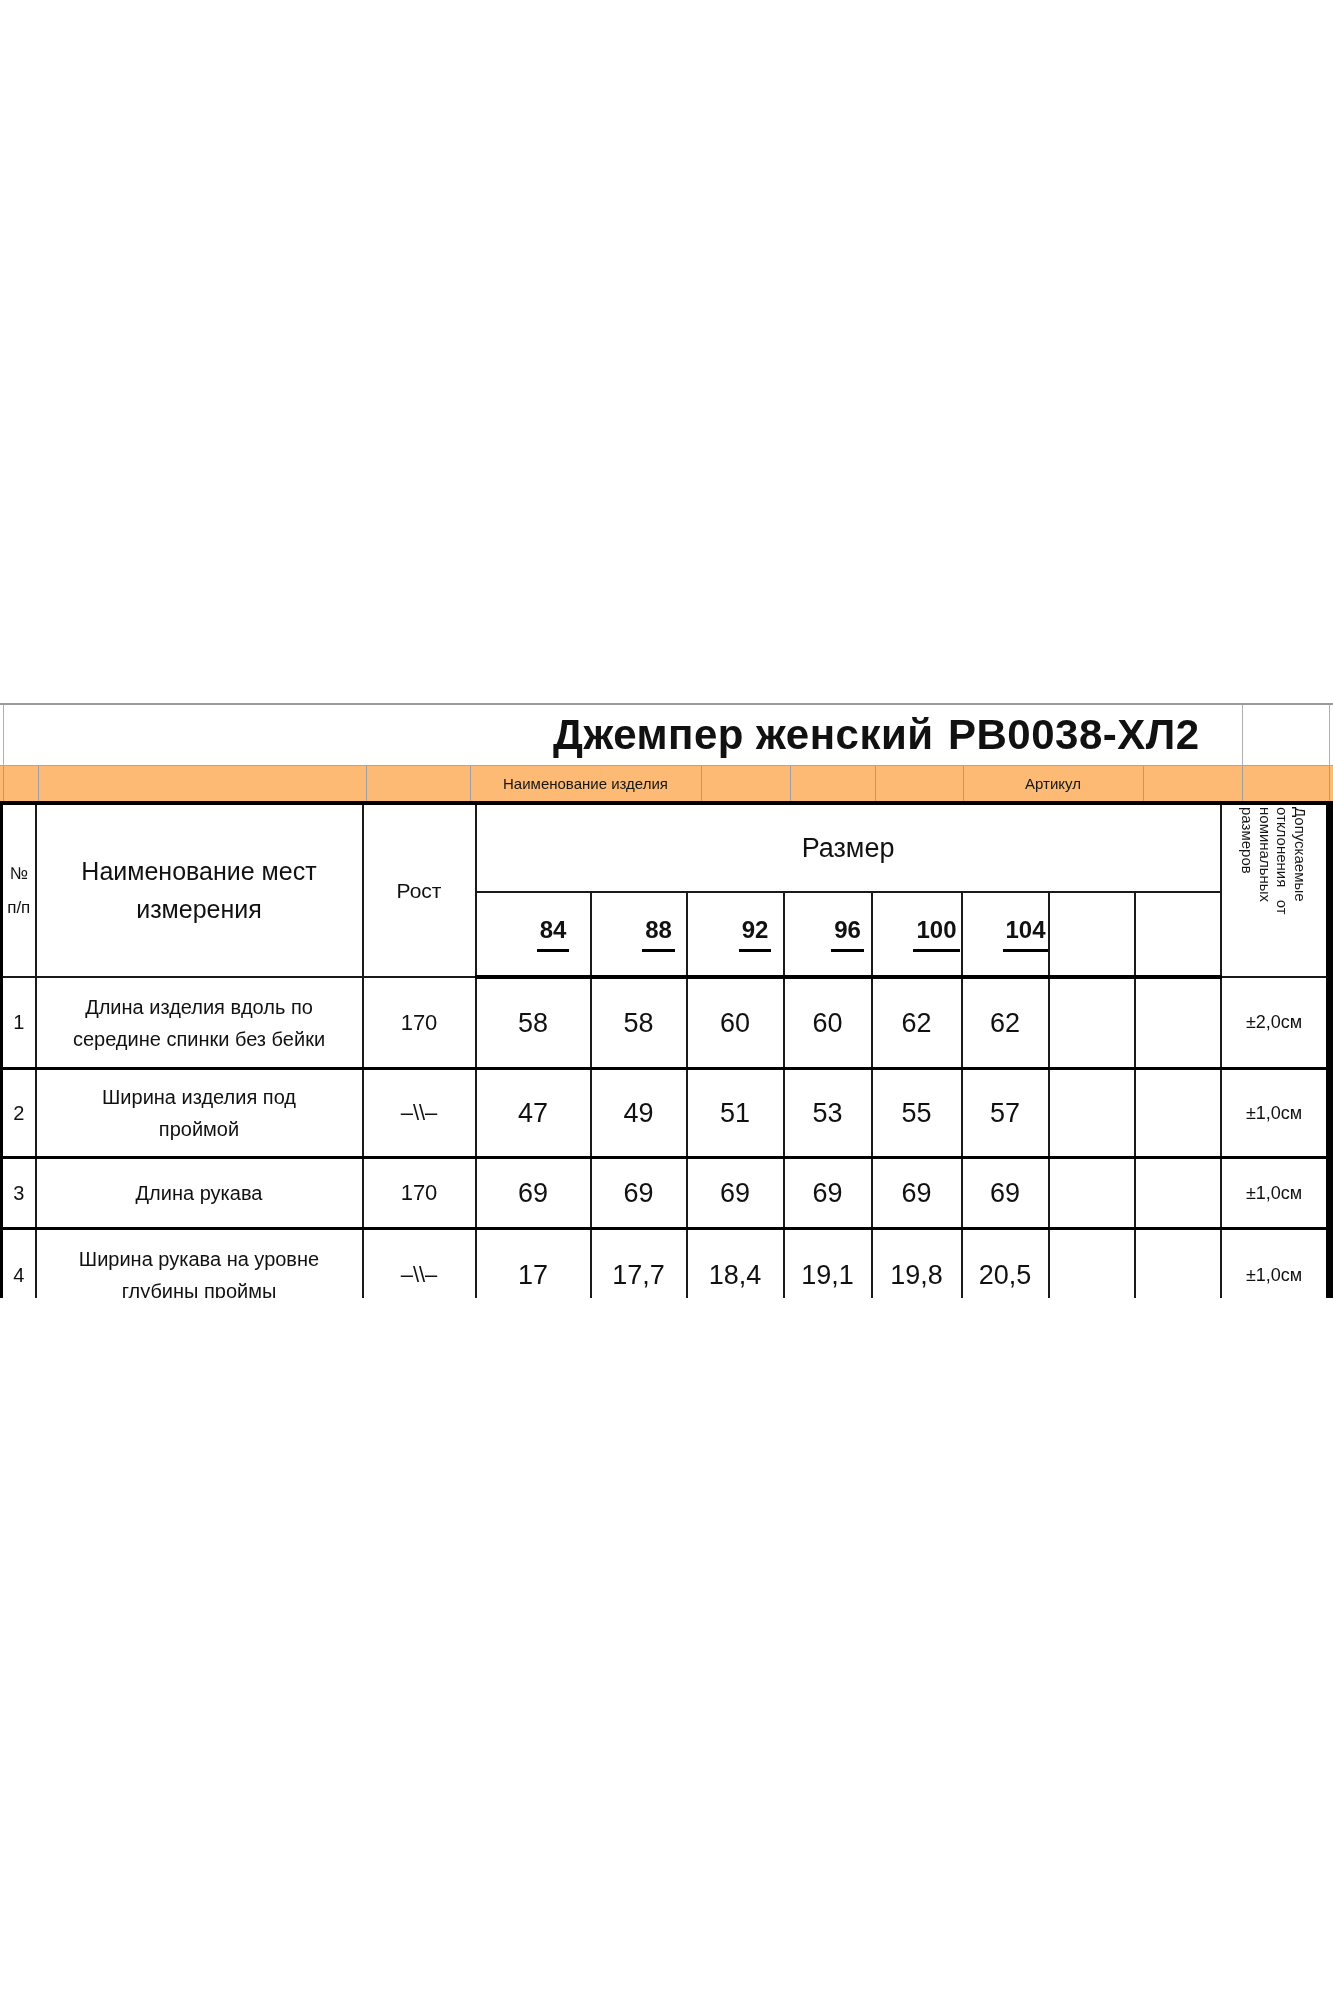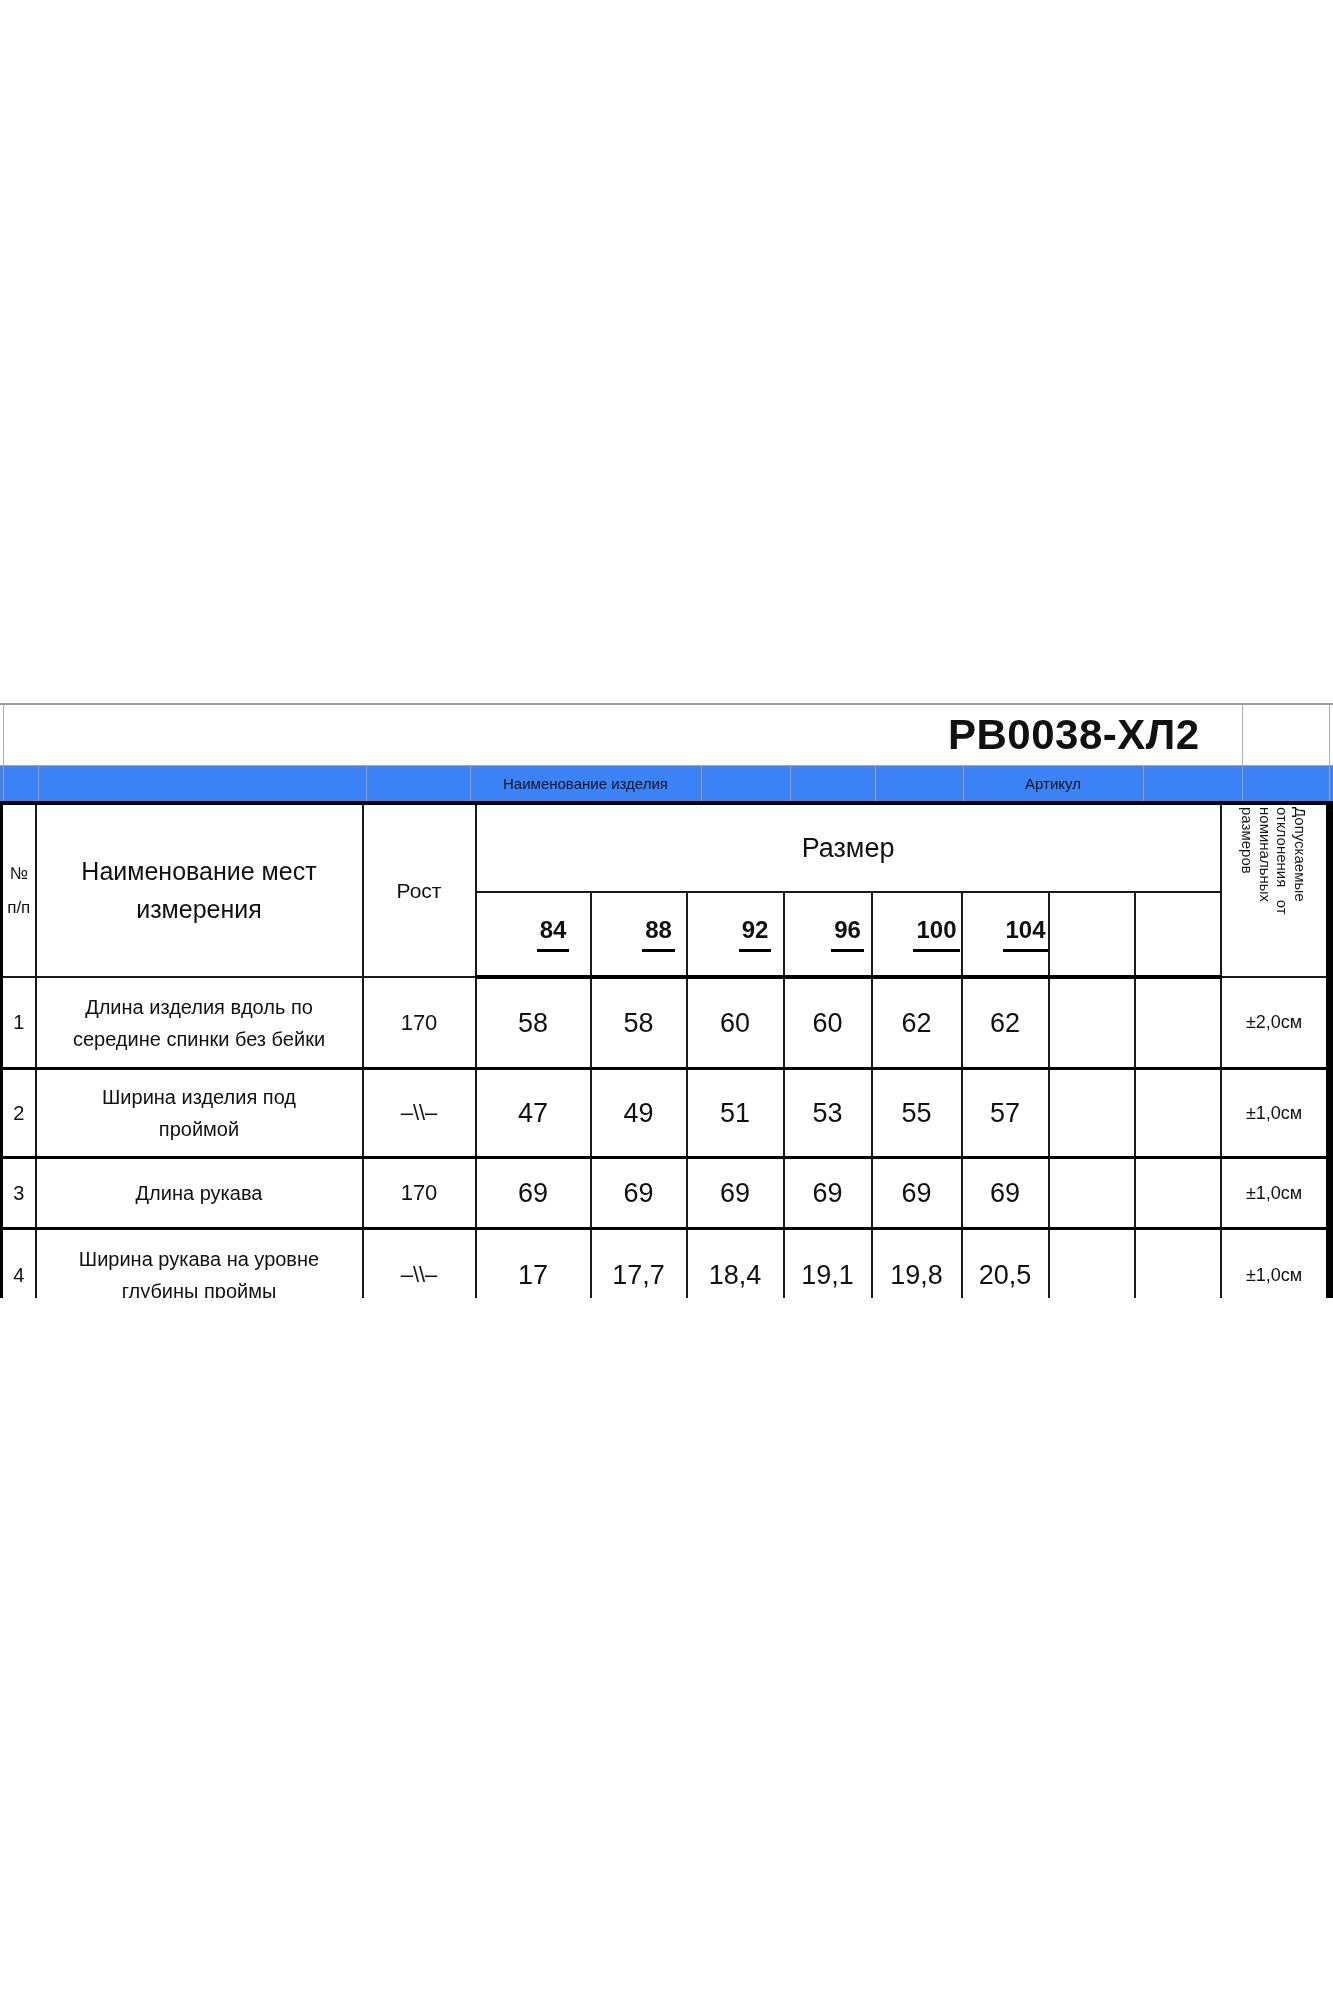--- a/index.html
+++ b/index.html
@@ -11,21 +11,21 @@
   .title-band{position:relative;height:60px;border-top:2px solid #9a9a9a;border-bottom:1px solid #a8a8a8;background:#fff;}
   .title-band .vline{position:absolute;top:0;bottom:0;width:1px;background:#b0b0b0;}
   .t-measure{position:absolute;left:160px;top:0;height:100%;display:flex;align-items:center;
              font-weight:bold;font-size:24px;letter-spacing:1px;}
   .t-product{position:absolute;left:553px;top:0;height:100%;display:flex;align-items:center;
              font-weight:bold;font-size:42px;letter-spacing:0.5px;}
   .t-article{position:absolute;left:948px;top:0;height:100%;display:flex;align-items:center;
              font-weight:bold;font-size:42px;letter-spacing:0.5px;}
 
   
-  .sub-row{position:relative;height:35px;background:#3b82f6;}
+  .sub-row{position:relative;height:35px;background:#fdba74;}
   .sub-row .vline{position:absolute;top:0;bottom:0;width:1px;background:#9f9f9f;}
   .sub-label{position:absolute;top:0;height:100%;display:flex;align-items:center;justify-content:center;
              font-size:15px;color:#161616;}
   .lbl-product{left:470px;width:231px;}
   .lbl-article{left:963px;width:180px;}
 
   
   .main-clip{position:relative;height:497px;overflow:hidden;background:#fff;}
   table.spec{border-collapse:collapse;table-layout:fixed;width:1326px;
              border-top:4px solid #000;border-left:3px solid #000;}
@@ -60,20 +60,21 @@
 </head>
 <body>
 
 <div class="sheet">
   <div class="doc">
 
     <div class="title-band">
       <div class="vline" style="left:3px;"></div>
       <div class="vline" style="left:1242px;"></div>
       <div class="vline" style="left:1329px;"></div>
+      <div class="t-product">Джемпер женский</div>
       <div class="t-article">РВ0038-ХЛ2</div>
     </div>
 
     <div class="sub-row">
       <div class="vline" style="left:3px;"></div>
       <div class="vline" style="left:38px;"></div>
       <div class="vline" style="left:366px;"></div>
       <div class="vline" style="left:470px;"></div>
       <div class="vline" style="left:701px;"></div>
       <div class="vline" style="left:790px;"></div>

